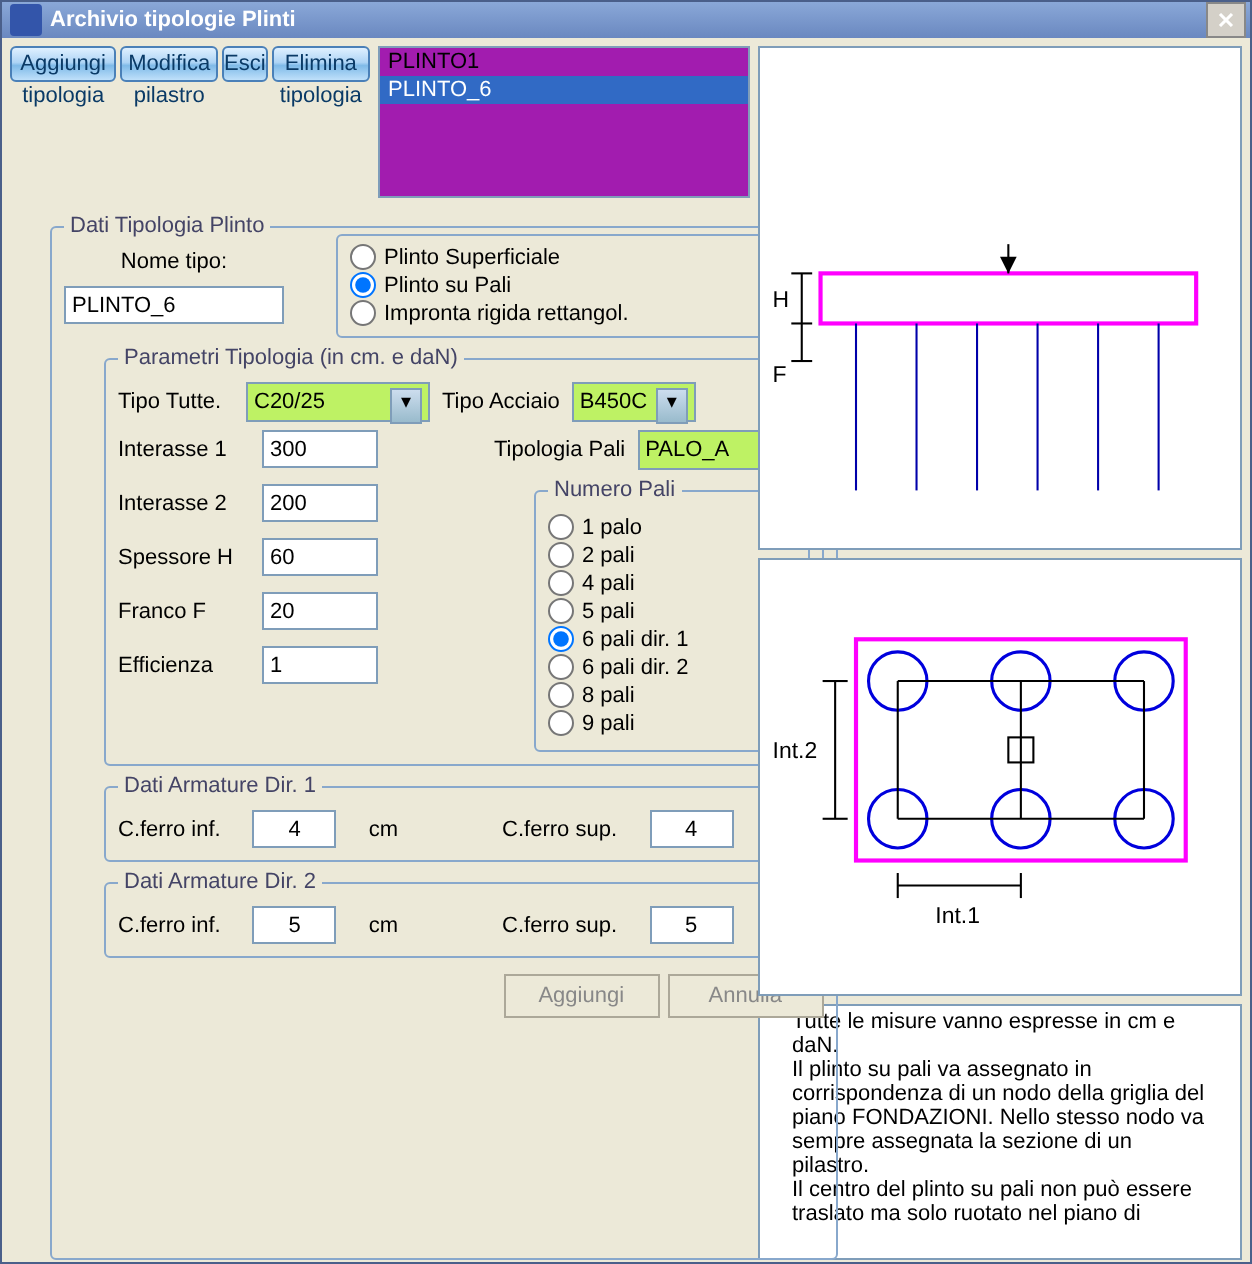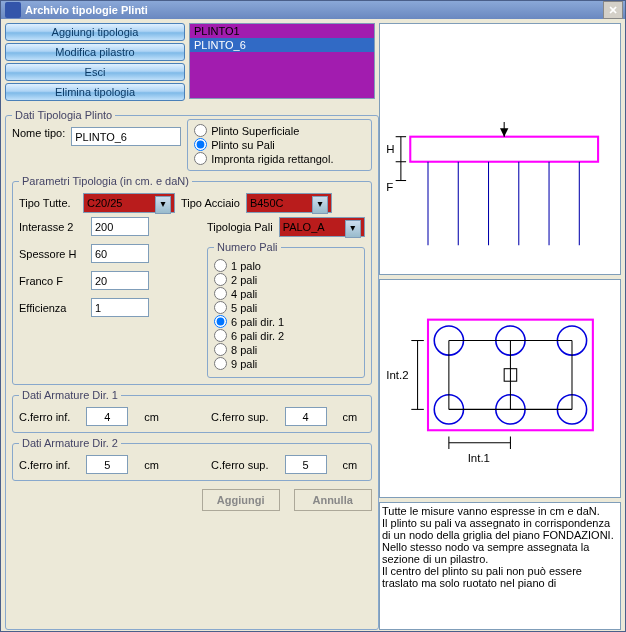--- a/index.html
+++ b/index.html
@@ -6,43 +6,43 @@
 body { font-family: Tahoma, sans-serif; font-size: 11px; background: #ece9d8; }
 .window { width: 626px; height: 632px; background: #ece9d8; border: 1px solid #4a5f8a; display: flex; flex-direction: column; }
 .titlebar { height: 22px; background: linear-gradient(to bottom, #8aa8d8, #6a88c0); color: #fff; display: flex; align-items: center; font-weight: bold; font-size: 11px; }
 .titlebar .icon { width: 16px; height: 16px; margin: 0 4px; background: #3355aa; border-radius: 2px; }
 .titlebar .title { flex: 1; }
 .titlebar .close { width: 20px; height: 18px; background: #d4d0c8; border: 1px solid #888; display: flex; align-items: center; justify-content: center; margin-right: 2px; font-size: 11px; cursor: default; }
 .content { flex: 1; display: flex; padding: 4px; gap: 4px; }
 .left { width: 370px; display: flex; flex-direction: column; gap: 4px; }
 .right { flex: 1; display: flex; flex-direction: column; gap: 4px; }
 .toprow { display: flex; gap: 4px; }
-.btn-col { display: flex; flex-direction: column; gap: 2px; width: 180px; }
+.btn-col { display: flex; flex-direction: row; gap: 2px; width: 180px; }
 .btn-glossy { height: 18px; background: linear-gradient(to bottom, #dff0ff 0%, #aed4f5 45%, #7fbae8 55%, #bfe0fa 100%); border: 1px solid #4a80b8; border-radius: 3px; text-align: center; font-size: 11px; line-height: 16px; color: #0a3a66; cursor: default; }
 .listbox { flex: 1; background: #a21caf; border: 1px solid #7f9db9; height: 76px; overflow: hidden; }
 .listbox .item { padding: 1px 4px; font-size: 11px; cursor: default; }
 .listbox .item.selected { background: #316ac5; color: #fff; }
-fieldset { border: 1px solid #88a8cc; border-radius: 3px; padding: 6px 6px 6px 6px; position: relative; margin-top: 4px; }
+fieldset { border: 1px solid #88a8cc; border-radius: 3px; padding: 6px 6px 6px 6px; position: relative; margin-top: 4px; margin-left: 20px; }
 fieldset > legend { font-size: 11px; color: #446; padding: 0 3px; }
 .row { display: flex; align-items: center; gap: 6px; margin-bottom: 4px; }
 .row label { white-space: nowrap; }
 .input-text { height: 19px; border: 1px solid #7f9db9; background: #fff; font-size: 11px; padding: 1px 3px; }
-.select { height: 20px; border: 1px solid #7f9db9; background: #b91c1c; font-size: 11px; padding: 0 18px 0 3px; position: relative; display: inline-flex; align-items: center; cursor: default; }
+.select { height: 20px; border: 1px solid #7f9db9; background: #bef264; font-size: 11px; padding: 0 18px 0 3px; position: relative; display: inline-flex; align-items: center; cursor: default; }
 .select::after { content: "▾"; position: absolute; right: 3px; top: 2px; font-size: 10px; color: #000; background: linear-gradient(#cde,#9bc); width: 14px; height: 16px; border: 1px solid #7f9db9; text-align: center; line-height: 14px; }
 .radio-col label { display: flex; align-items: flex-end; gap: 4px; margin-bottom: 1px; cursor: default; }
 .radio-col input { margin: 0; }
 .param-grid { display: flex; gap: 8px; }
 .param-left { display: flex; flex-direction: column; gap: 4px; width: 180px; }
 .param-left .row label { width: 66px; text-align: left; }
 .param-left .row .input-text { width: 58px; text-align: left; }
 .arm-row { display: flex; align-items: center; gap: 16px; }
 .arm-row .input-text { width: 42px; text-align: center; }
 .btn-flat { height: 22px; width: 78px; background: #ece9d8; border: 1px solid #aca899; text-align: center; line-height: 20px; cursor: default; color: #888; }
 .diagram-box { border: 1px solid #7f9db9; background: #fff; flex: 1; position: relative; }
-.text-box { border: 1px solid #7f9db9; background: #fff; height: 128px; padding: 2px 2px; font-size: 11px; overflow: auto; }
+.text-box { border: 1px solid #7f9db9; background: #fff; height: 128px; padding: 2px 16px; font-size: 11px; overflow: auto; }
 svg { display: block; }
 </style>
 </head>
 <body>
 
 <div class="window">
   <div class="titlebar">
     <div class="icon"></div>
     <div class="title">Archivio tipologie Plinti</div>
     <div class="close">✕</div>
@@ -58,21 +58,21 @@
         </div>
         <div class="listbox">
           <div class="item">PLINTO1</div>
           <div class="item selected">PLINTO_6</div>
         </div>
       </div>
 
       <fieldset style="flex:1;">
         <legend>Dati Tipologia Plinto</legend>
         <div class="row" style="align-items:flex-start;">
-          <div style="display:flex;gap:6px;">
+          <div style="display:flex;align-items:center;gap:6px;flex-direction:column;">
             <label>Nome tipo:</label>
             <input class="input-text" style="width: 110px;" value="PLINTO_6">
           </div>
           <fieldset style="flex:1;margin-top:-8px;padding:4px 6px;">
             <div class="radio-col">
               <label>
                   <input type="radio" name="pt" style="">
                   <span>Plinto Superficiale</span>
                 </label>
               <label>
@@ -86,24 +86,28 @@
             </div>
           </fieldset>
         </div>
 
         <fieldset>
           <legend>Parametri Tipologia  (in cm.  e  daN)</legend>
           <div class="row">
             <label style="width:58px;">Tipo Tutte.</label>
             <div class="select" style="width:92px;">C20/25</div>
             <label>Tipo Acciaio</label>
-            <div class="select" style="width:86px;">B450C</div>
+            <div class="select" style="width:62px;">B450C</div>
           </div>
           <div class="param-grid">
             <div class="param-left">
+              <div class="row">
+                  <label>Interasse 1</label>
+                  <input class="input-text" value="300" style="">
+                </div>
               <div class="row">
                   <label>Interasse 2</label>
                   <input class="input-text" value="200" style="">
                 </div>
               <div class="row">
                   <label>Spessore H</label>
                   <input class="input-text" value="60" style="">
                 </div>
               <div class="row">
                   <label>Franco F</label>
@@ -179,21 +183,21 @@
             <label>C.ferro inf.</label>
             <input class="input-text" value="5" style="">
             <span>cm</span>
             <span style="width:20px;"></span>
             <label>C.ferro sup.</label>
             <input class="input-text" value="5" style="">
             <span>cm</span>
           </div>
         </fieldset>
 
-        <div style="display:flex;justify-content:flex-end;gap:14px;margin-top:8px;font-weight:bold;">
+        <div style="display:flex;justify-content:flex-end;gap:4px;margin-top:8px;">
           <div class="btn-flat">Aggiungi</div>
           <div class="btn-flat">Annulla</div>
         </div>
       </fieldset>
     </div>
 
     <div class="right">
       <div class="diagram-box">
         <svg width="100%" height="100%" viewBox="0 0 230 240">
           <rect x="29" y="108" width="180" height="24" fill="none" stroke="#ff00ff" stroke-width="2"></rect>

